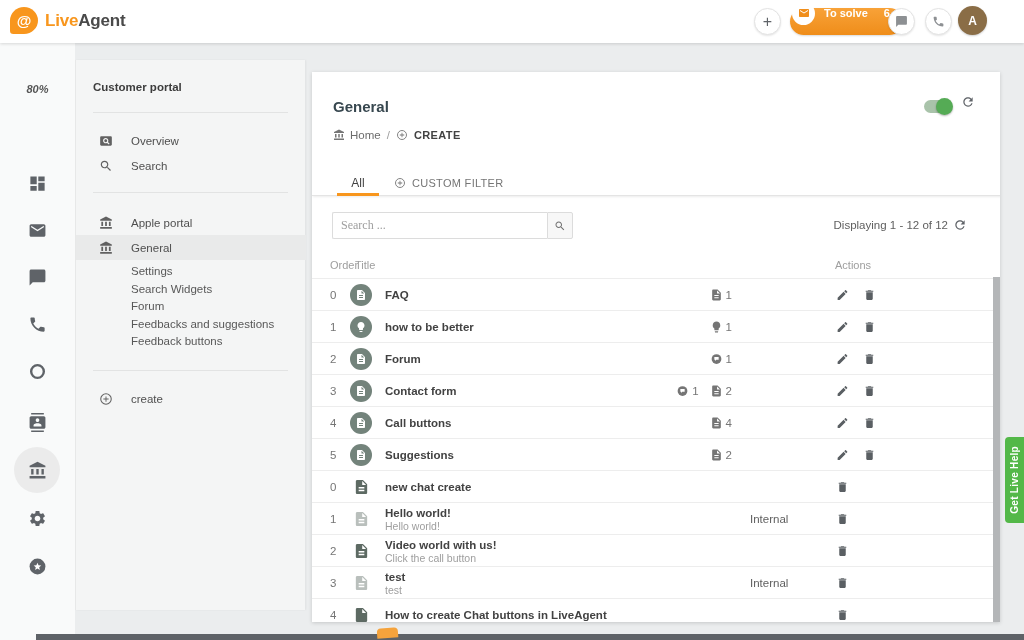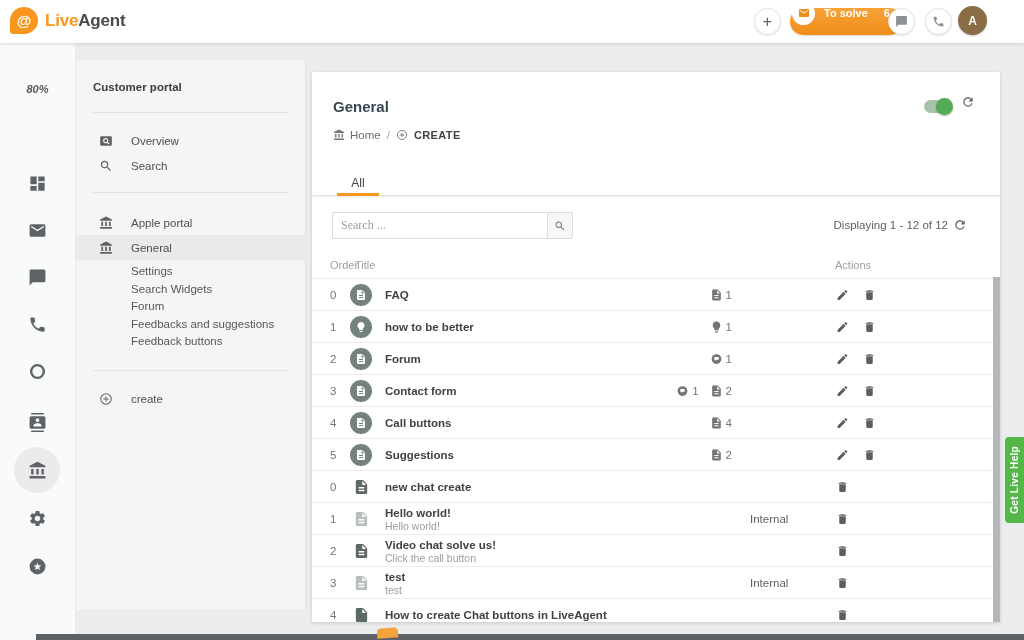--- a/index.html
+++ b/index.html
@@ -296,20 +296,27 @@
           <circle cx="12" cy="12" r="9" fill="none" stroke="#757575" stroke-width="1.8" fill-opacity="0"></circle>
           <path d="M11.2 7.5h1.6v3.7h3.7v1.6h-3.7v3.7h-1.6v-3.7H7.5v-1.6h3.7z"></path>
         </svg>
       <span class="crumb-create">CREATE</span>
     </div>
     <div class="tabs">
       <div class="tab tab-all">
           <span>All</span>
           <div class="underline"></div>
         </div>
+      <div class="tab tab-cf">
+        <svg viewBox="0 0 24 24">
+            <circle cx="12" cy="12" r="9" fill="none" stroke="#757575" stroke-width="1.8"></circle>
+            <path d="M11.2 7.5h1.6v3.7h3.7v1.6h-3.7v3.7h-1.6v-3.7H7.5v-1.6h3.7z"></path>
+          </svg>
+        <span>CUSTOM FILTER</span>
+      </div>
     </div>
 
     <div class="search-wrap">
       <input class="search-input" placeholder="Search ..." style="">
       <div class="search-btn">
           <svg viewBox="0 0 24 24">
             <path d="M15.5 14h-.79l-.28-.27C15.41 12.59 16 11.11 16 9.5 16 5.91 13.09 3 9.5 3S3 5.91 3 9.5 5.91 16 9.5 16c1.61 0 3.09-.59 4.23-1.57l.27.28v.79l5 4.99L20.49 19l-4.99-5zm-6 0C7.01 14 5 11.99 5 9.5S7.01 5 9.5 5 14 7.01 14 9.5 11.99 14 9.5 14z"></path>
           </svg>
         </div>
     </div>
@@ -601,21 +608,21 @@
           </div>
         </div>
         <div class="trow">
           <span class="ord">2</span>
           <span class="flaticon ">
             <svg viewBox="0 0 24 24" fill="currentColor">
               <path d="M14 2H6c-1.1 0-2 .9-2 2v16c0 1.1.9 2 2 2h12c1.1 0 2-.9 2-2V8l-6-6zm2 16H8v-2h8v2zm0-4H8v-2h8v2zm-3-5V3.5L18.5 9H13z"></path>
             </svg>
           </span>
           <div class="tcell">
-            <div class="t1">Video chat solve us!</div>
+            <div class="t1">Video world with us!</div>
             <div class="t2">Click the call button</div>
           </div>
           <div class="acts">
             <span style="display:flex">
               <span style="display:flex">
                 <svg viewBox="0 0 24 24" fill="currentColor">
                   <path d="M6 19c0 1.1.9 2 2 2h8c1.1 0 2-.9 2-2V7H6v12zM19 4h-3.5l-1-1h-5l-1 1H5v2h14V4z"></path>
                 </svg>
               </span>
             </span>

